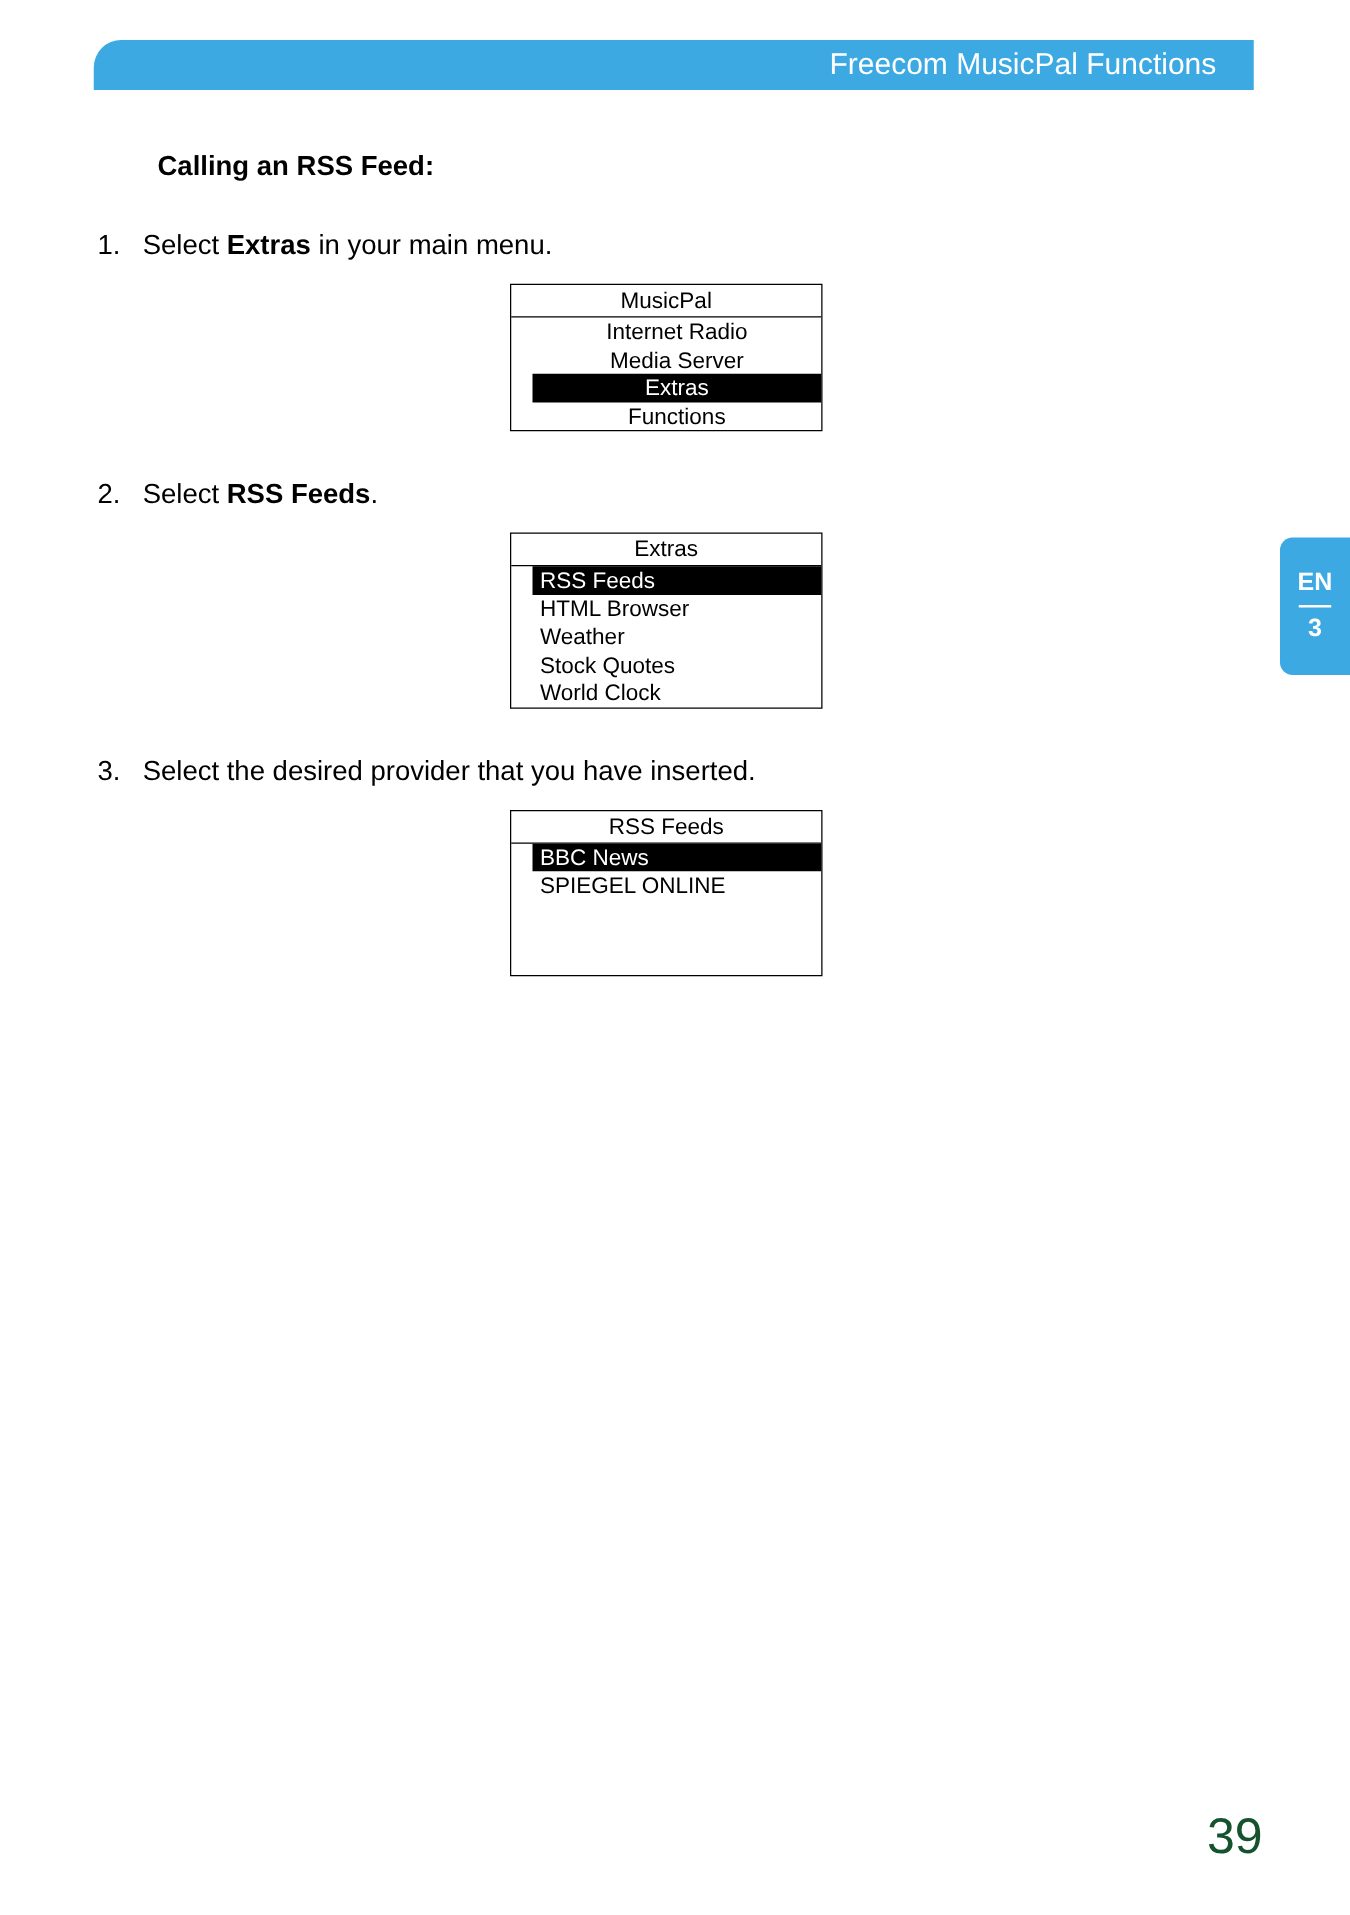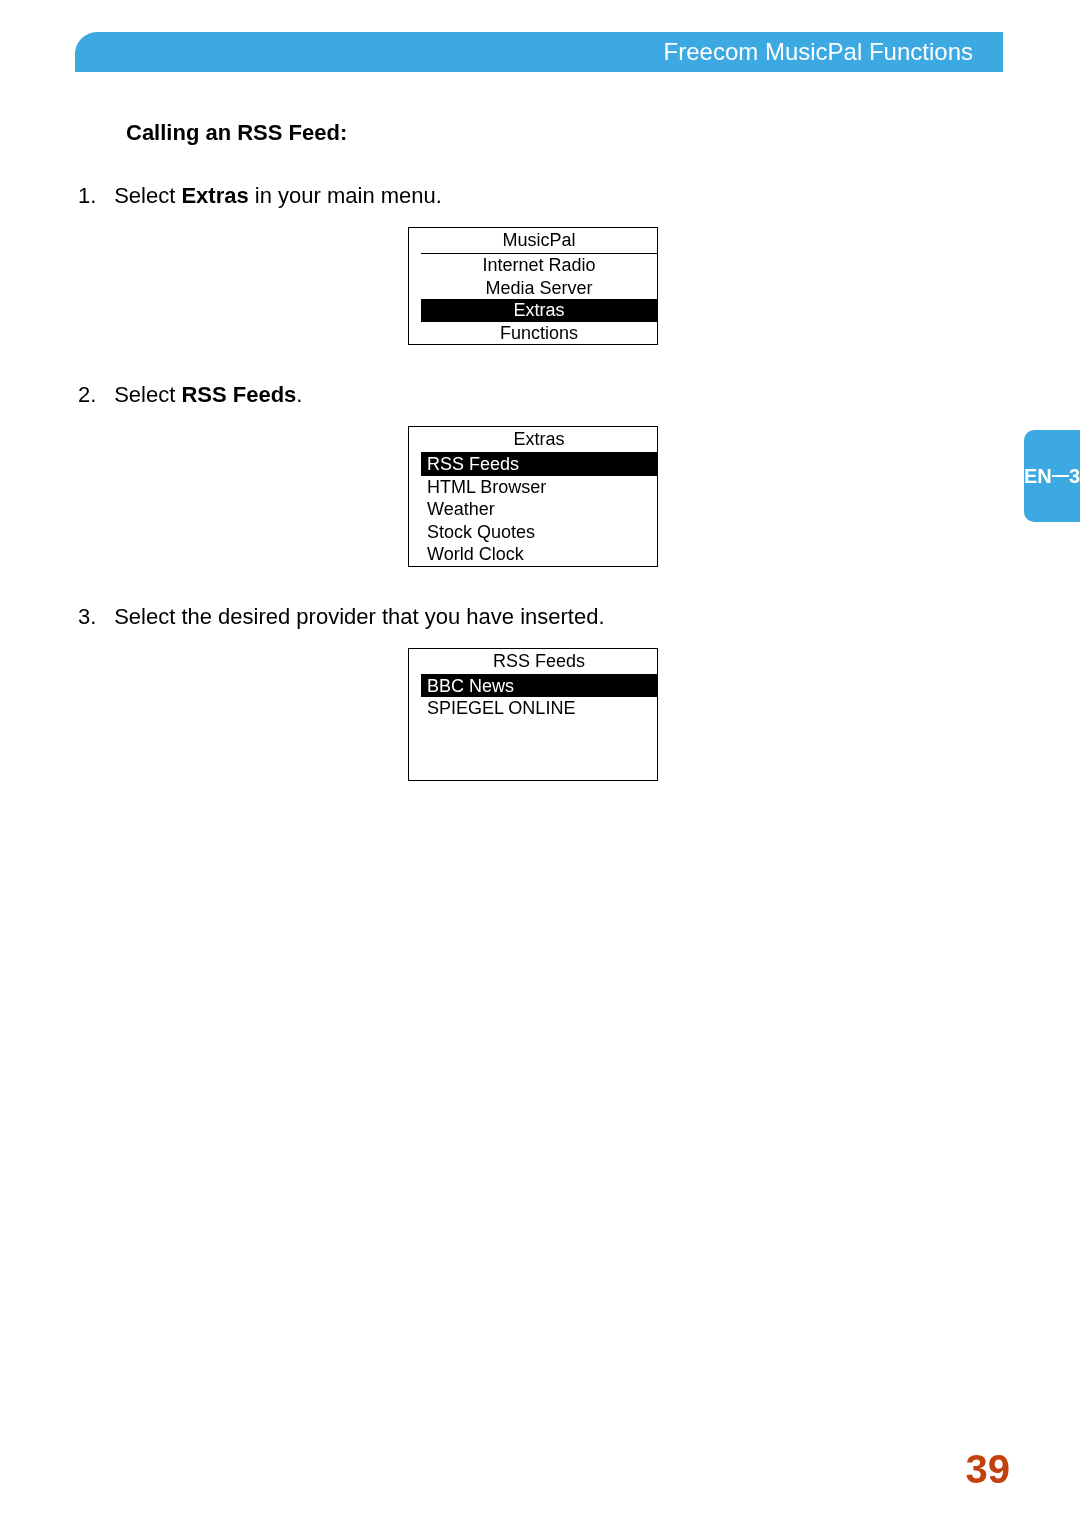--- a/index.html
+++ b/index.html
@@ -27,26 +27,27 @@
   .header-title {
     color: #fff;
     font-size: 24px;
     font-weight: 400;
   }
   .side-tab {
     position: absolute;
     right: 0;
     top: 430px;
     width: 56px;
-    height: 92px;
+    height: 110px;
     background: #3da9e3;
     border-top-left-radius: 10px;
     border-bottom-left-radius: 10px;
     color: #fff;
     display: flex;
+    flex-direction: column;
     align-items: center;
     justify-content: center;
     font-size: 20px;
     font-weight: 600;
   }
   .side-tab .divider {
     width: 26px;
     height: 2px;
     background: #fff;
     margin: 6px 0;
@@ -68,42 +69,42 @@
     margin-bottom: 18px;
     margin-top: 37px;
   }
   .step-num { display: inline-block; width: 30px; }
   .ui-box {
     border: 1px solid #000;
     width: 250px;
     margin: 10px auto 30px auto;
     font-family: Arial, Helvetica, sans-serif;
     font-size: 18px;
-    padding-left: 12px;
   }
   .ui-title {
     text-align: center;
     border-bottom: 1px solid #000;
     padding: 2px 0;
   }
   .ui-item {
     padding: 0 6px;
     line-height: 1.25;
+    margin-left: 17px;
   }
   .ui-item.centered { text-align: center; }
   .ui-item.left { text-align: left; }
   .ui-item.selected { background: #000; color: #fff; }
   .ui-filler { height: 60px; }
   .page-number {
     position: absolute;
     bottom: 40px;
     right: 70px;
-    color: #c2410c;
+    color: #14532d;
     font-size: 40px;
-    font-weight: 700;
+    font-weight: 400;
   }
   b { font-weight: 700; }
 </style>
 </head>
 <body>
 
 <div class="header-bar">
   <span class="header-title">Freecom MusicPal Functions</span>
 </div>
 

